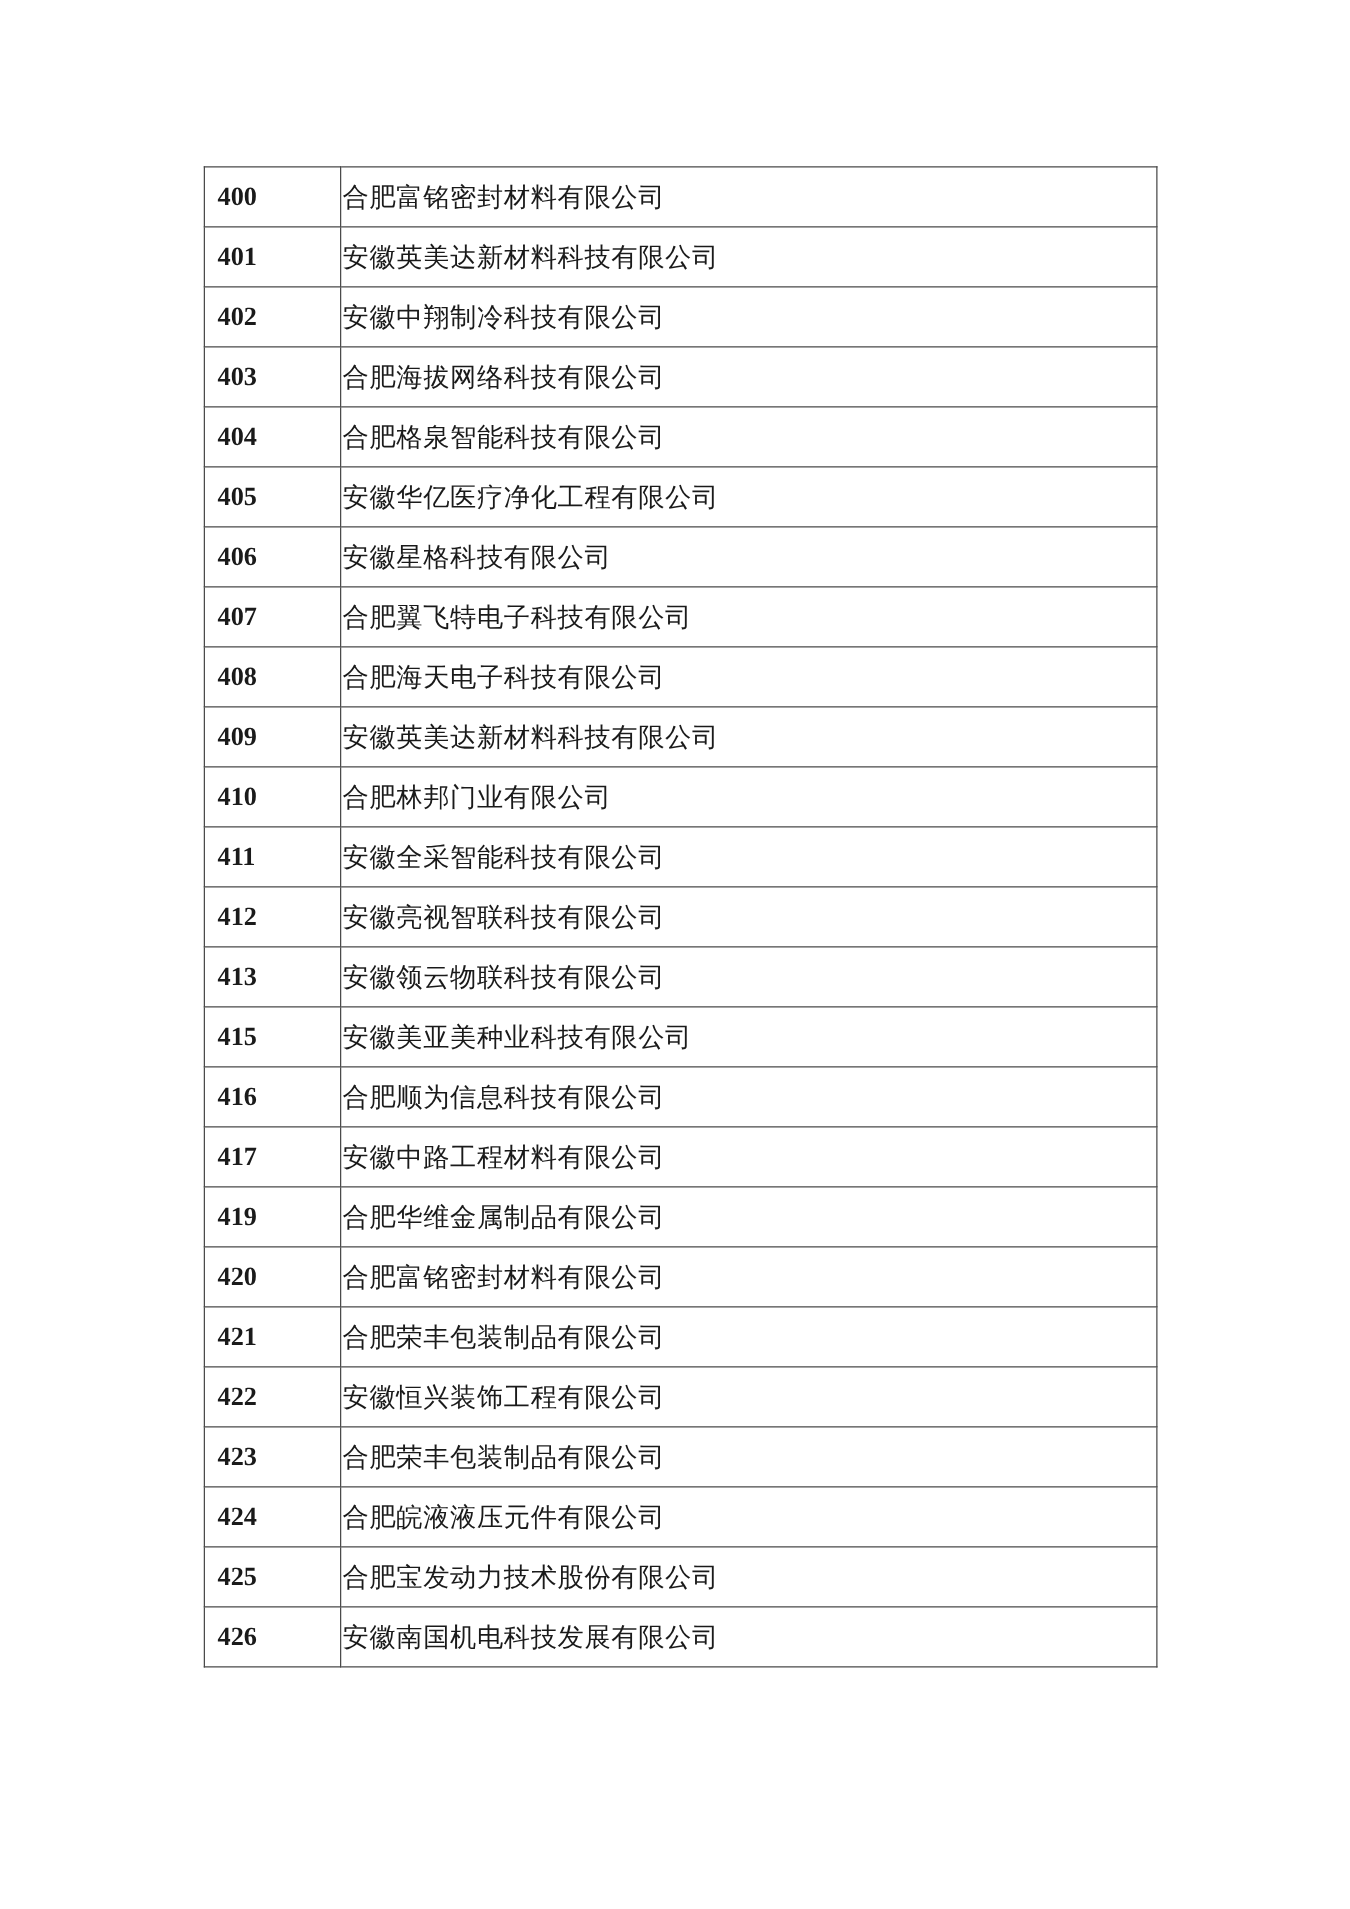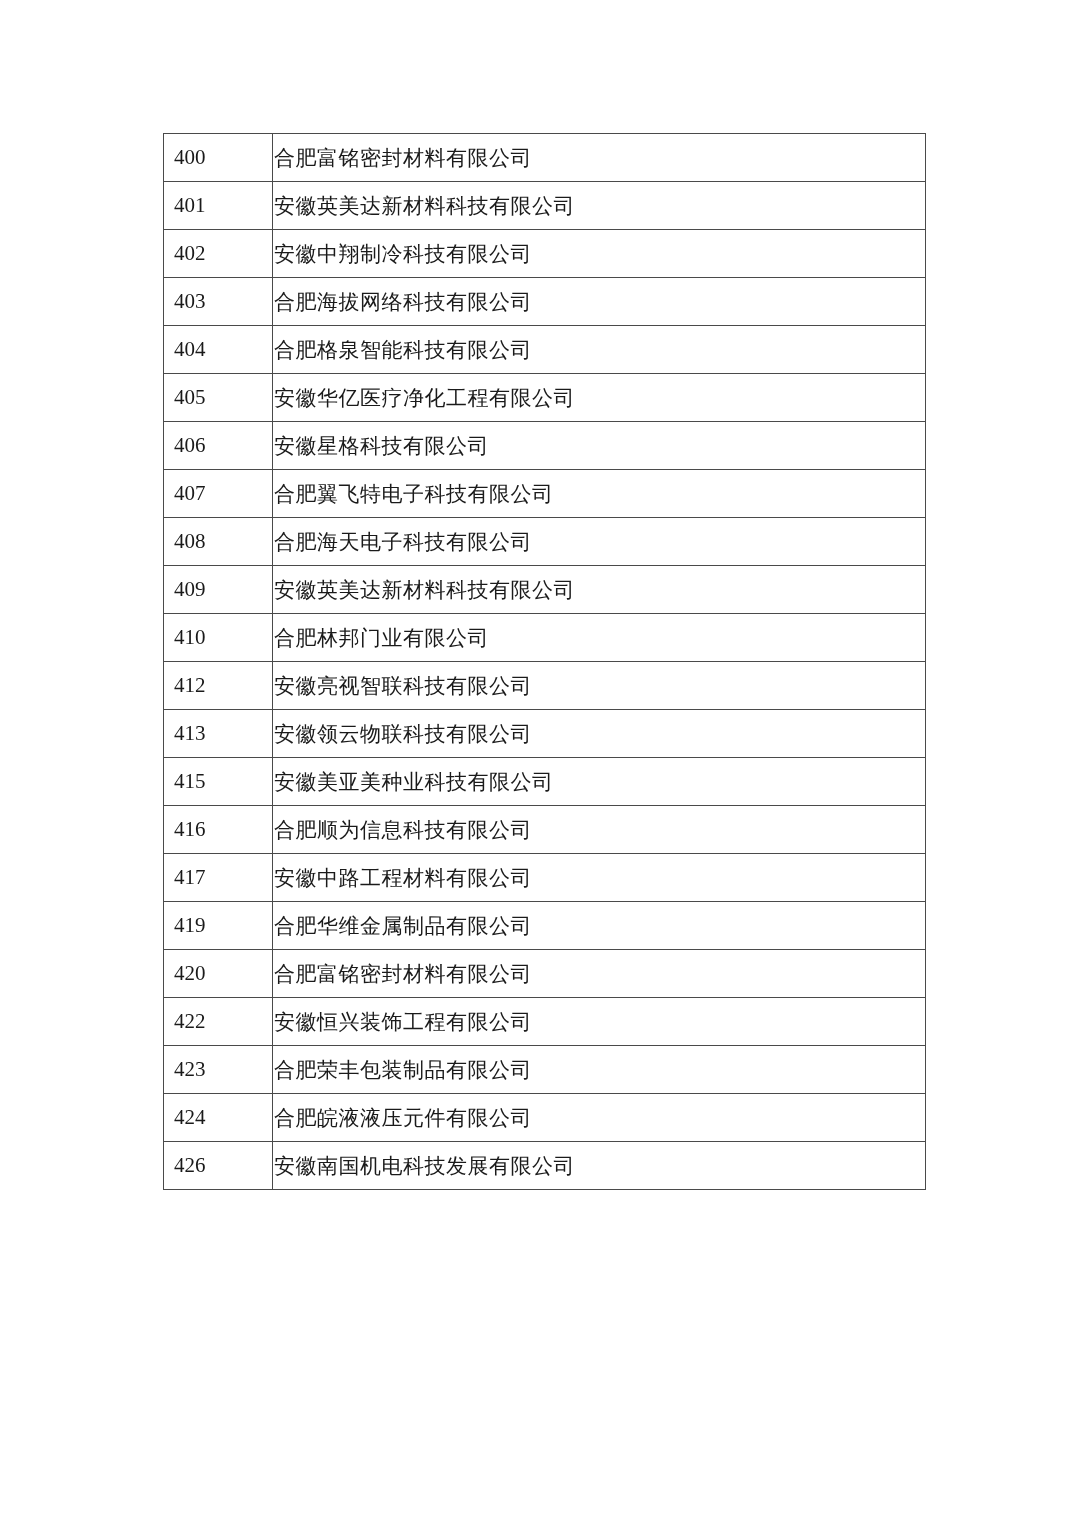--- a/index.html
+++ b/index.html
@@ -28,20 +28,21 @@
     border: 1px solid #4a4a4a;
     height: 45px;
     font-size: 21px;
     vertical-align: middle;
     white-space: nowrap;
     overflow: hidden;
   }
   td.col-no {
     width: 97px;
     padding-left: 10px;
+    font-weight: bold;
   }
   td.col-name {
     width: 650px;
     letter-spacing: 0.5px;
   }
 </style>
 </head>
 <body>
 
 <div class="page">
@@ -85,20 +86,24 @@
   </tr>
         <tr>
     <td class="col-no">409</td>
     <td class="col-name">安徽英美达新材料科技有限公司</td>
   </tr>
         <tr>
     <td class="col-no">410</td>
     <td class="col-name">合肥林邦门业有限公司</td>
   </tr>
         <tr>
+    <td class="col-no">411</td>
+    <td class="col-name">安徽全采智能科技有限公司</td>
+  </tr>
+        <tr>
     <td class="col-no">412</td>
     <td class="col-name">安徽亮视智联科技有限公司</td>
   </tr>
         <tr>
     <td class="col-no">413</td>
     <td class="col-name">安徽领云物联科技有限公司</td>
   </tr>
         <tr>
     <td class="col-no">415</td>
     <td class="col-name">安徽美亚美种业科技有限公司</td>
@@ -113,30 +118,38 @@
   </tr>
         <tr>
     <td class="col-no">419</td>
     <td class="col-name">合肥华维金属制品有限公司</td>
   </tr>
         <tr>
     <td class="col-no">420</td>
     <td class="col-name">合肥富铭密封材料有限公司</td>
   </tr>
         <tr>
+    <td class="col-no">421</td>
+    <td class="col-name">合肥荣丰包装制品有限公司</td>
+  </tr>
+        <tr>
     <td class="col-no">422</td>
     <td class="col-name">安徽恒兴装饰工程有限公司</td>
   </tr>
         <tr>
     <td class="col-no">423</td>
     <td class="col-name">合肥荣丰包装制品有限公司</td>
   </tr>
         <tr>
     <td class="col-no">424</td>
     <td class="col-name">合肥皖液液压元件有限公司</td>
   </tr>
         <tr>
+    <td class="col-no">425</td>
+    <td class="col-name">合肥宝发动力技术股份有限公司</td>
+  </tr>
+        <tr>
     <td class="col-no">426</td>
     <td class="col-name">安徽南国机电科技发展有限公司</td>
   </tr>
       </tbody>
   </table>
 </div>
 
 </body></html>

